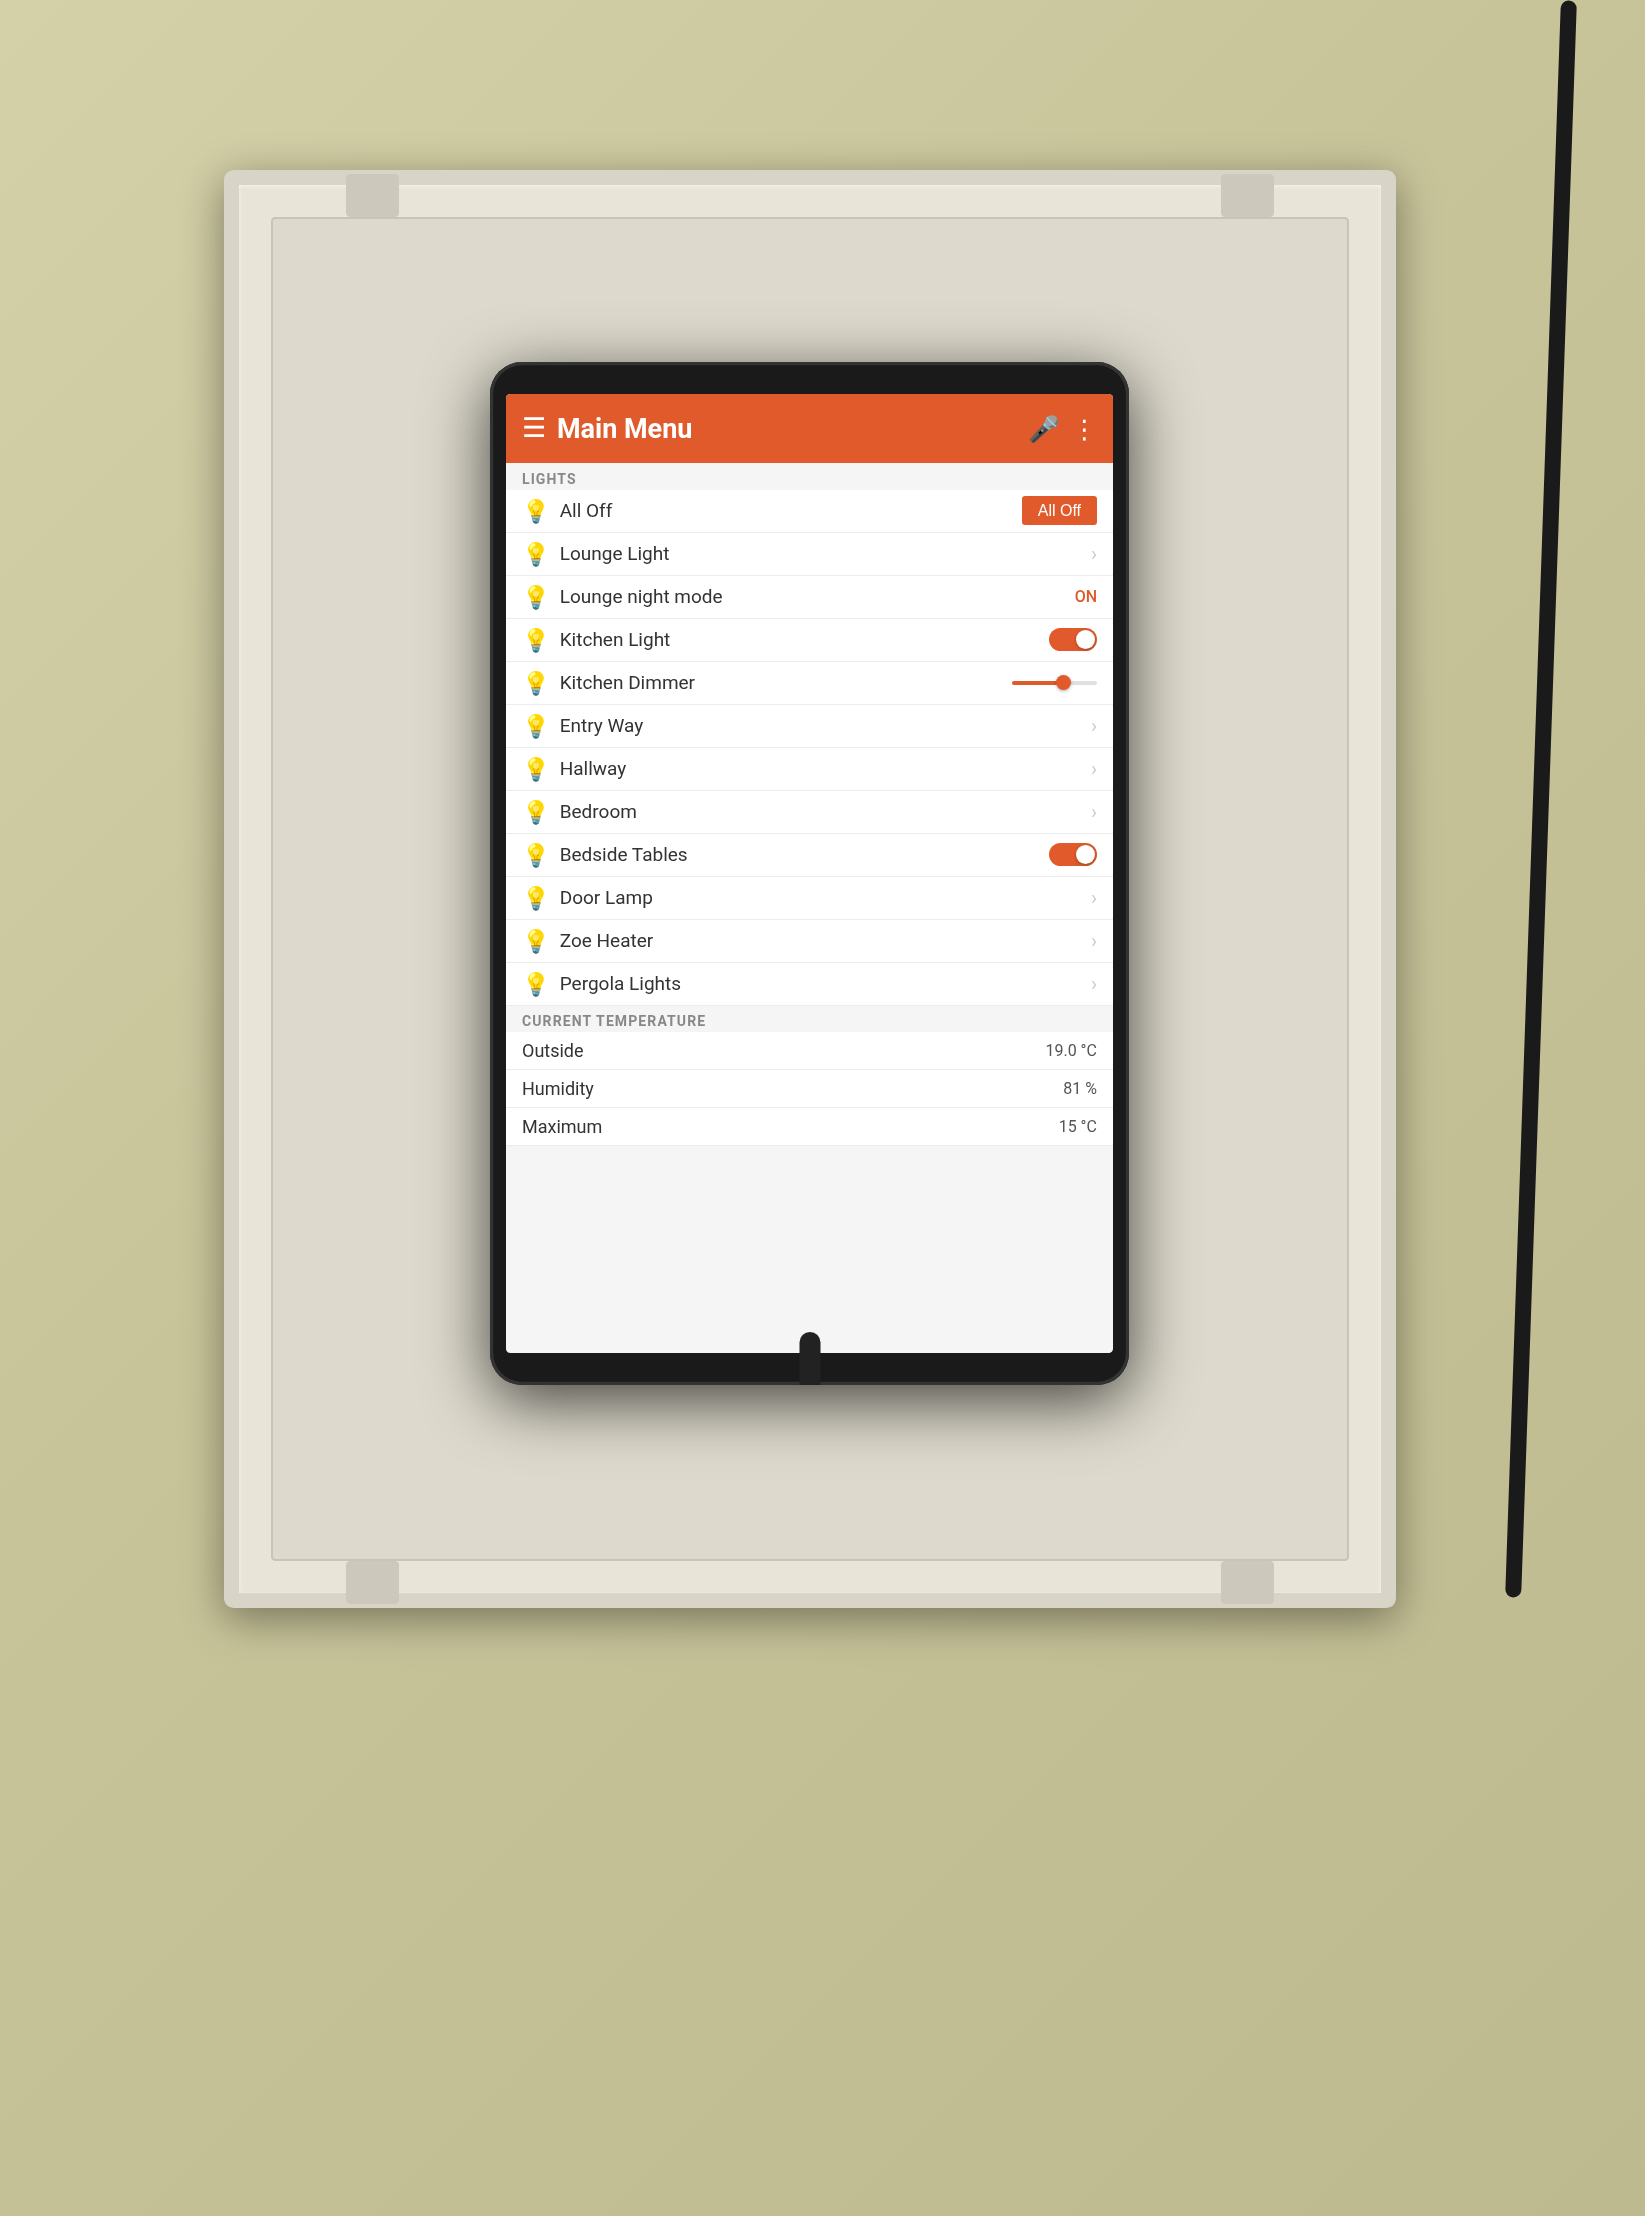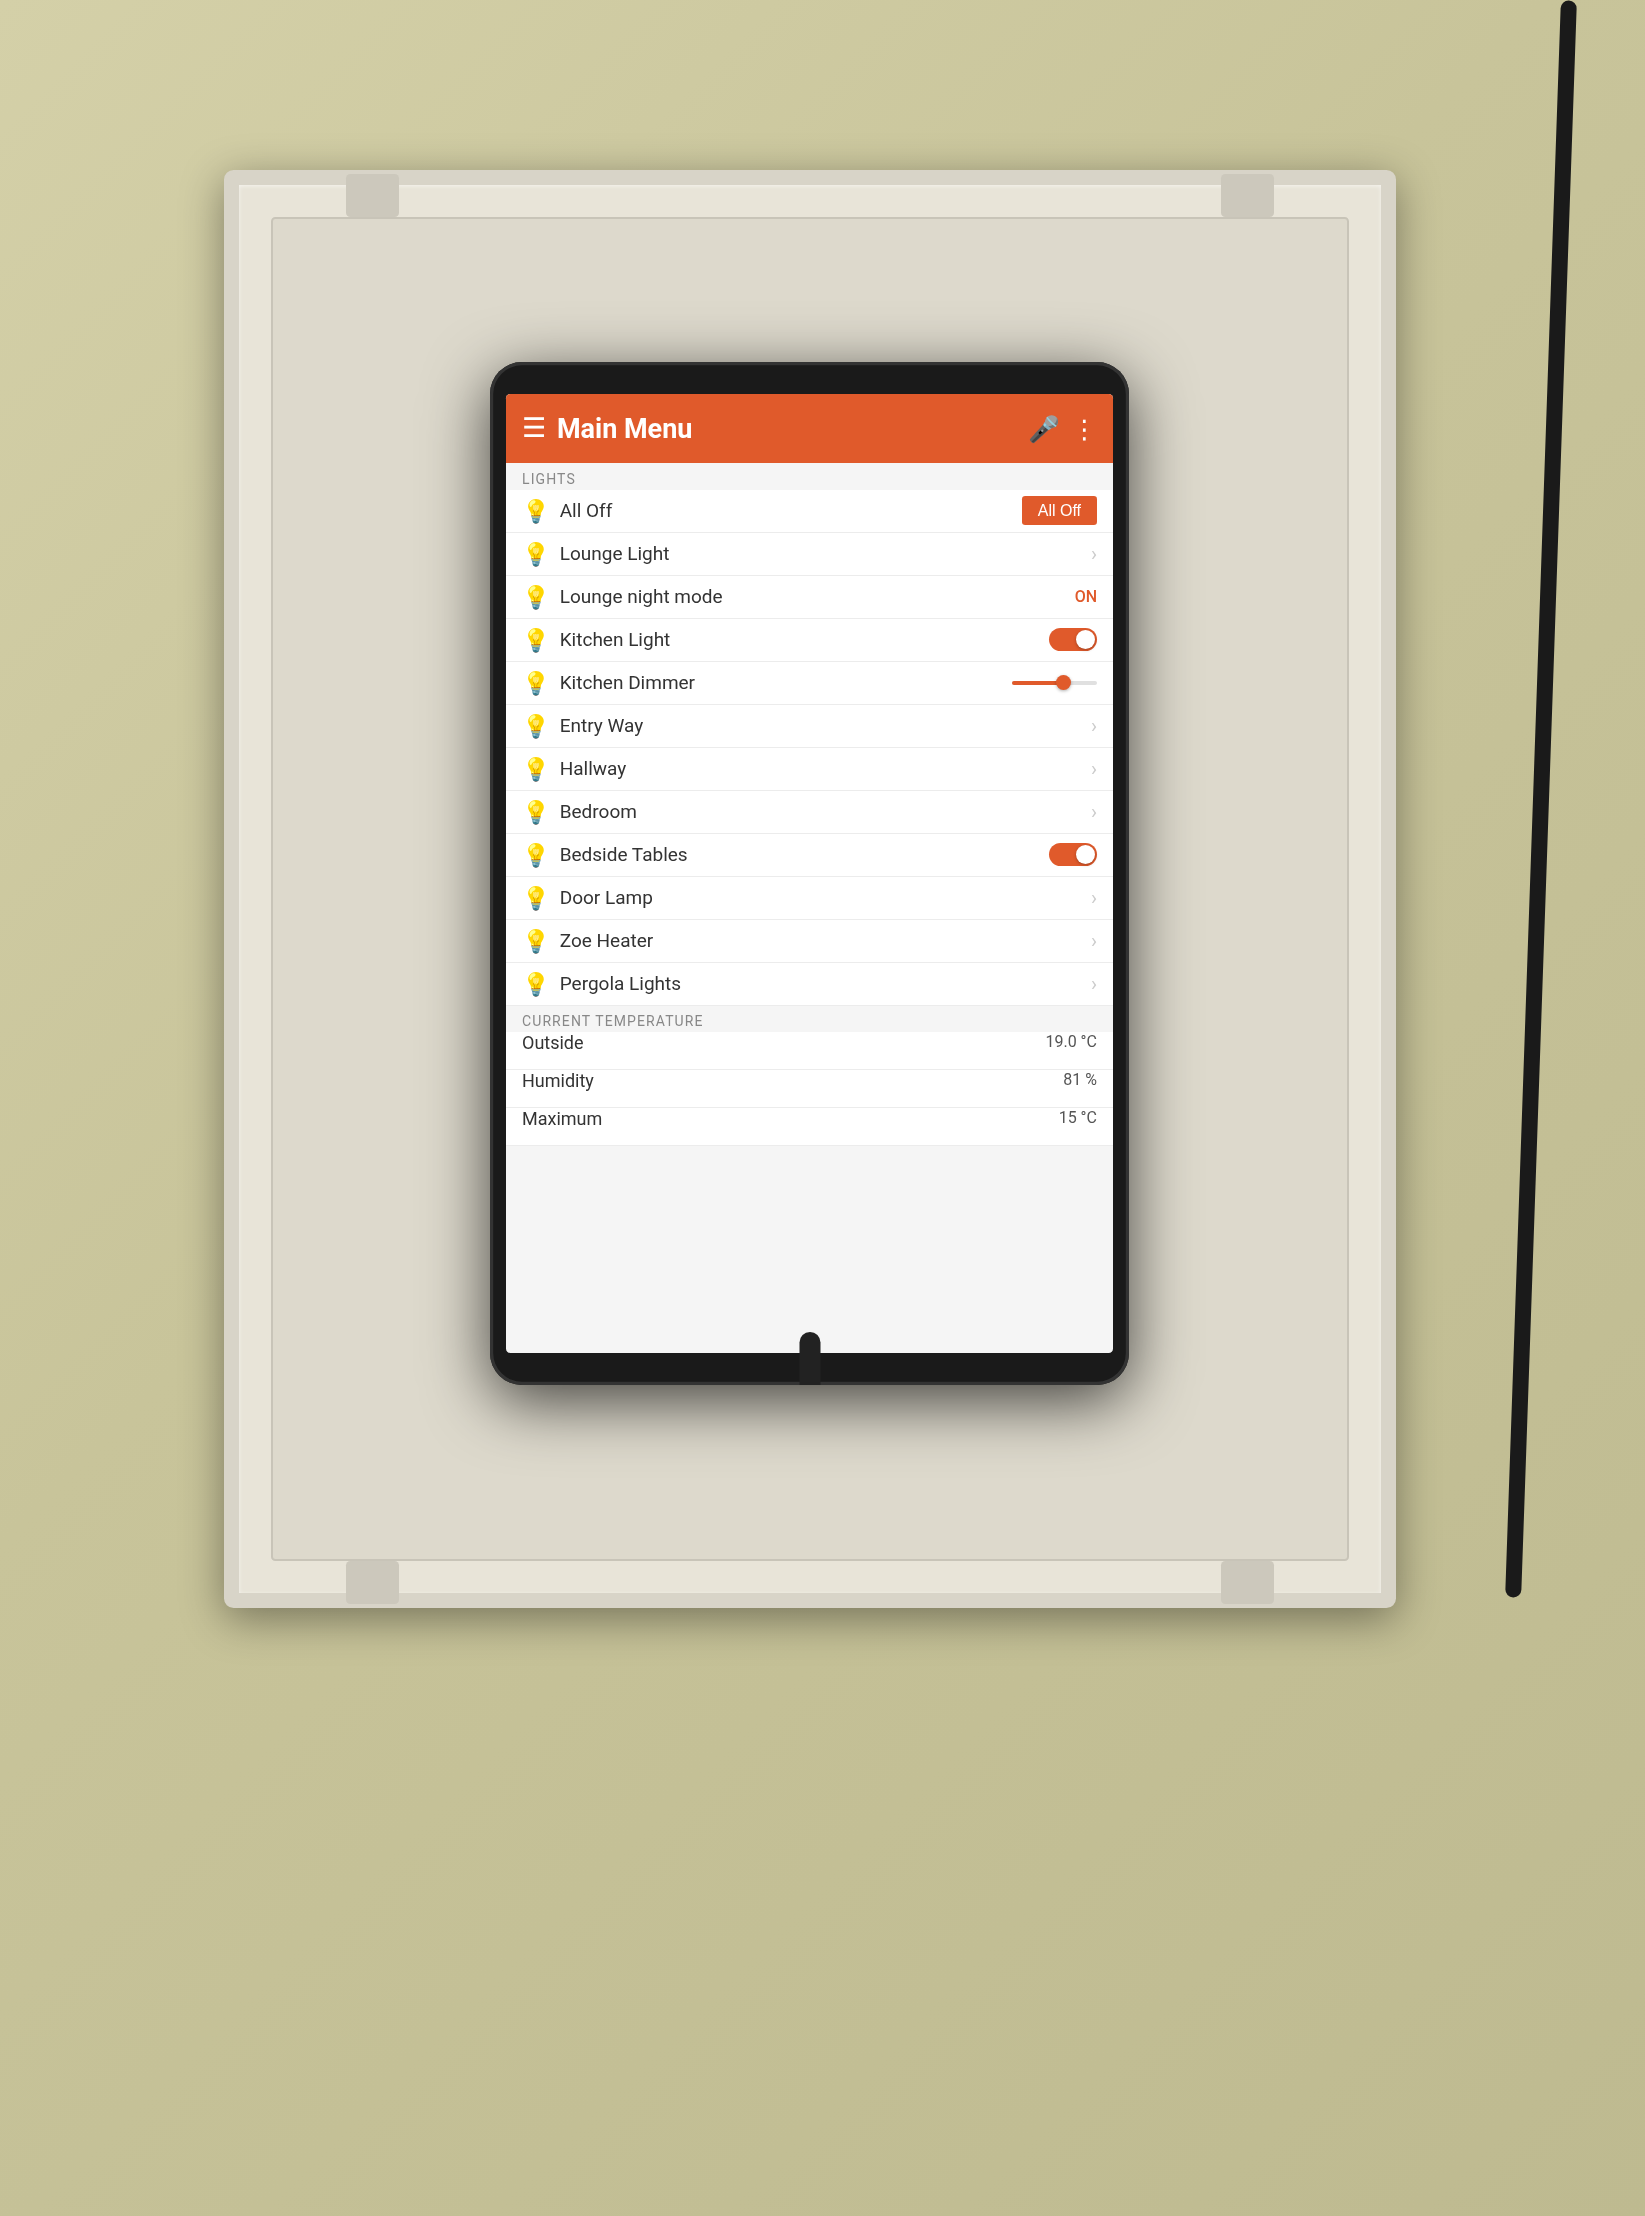--- a/index.html
+++ b/index.html
@@ -111,21 +111,21 @@
     .more-icon {
       color: white;
       font-size: 25.6px;
       cursor: pointer;
     }
 
     
     .section-label {
       font-size: 14px;
       color: #888;
-      font-weight: 400;
+      font-weight: 700;
       letter-spacing: 1.1px;
       text-transform: uppercase;
       padding: 7.5px 16px 3.2px 16px;
       background: #f5f5f5;
     }
 
     
     .list-item {
       display: flex;
       align-items: center;
@@ -235,20 +235,21 @@
 
     
     .chevron {
       color: #ccc;
       font-size: 20px;
     }
 
     
     .temp-item {
       display: flex;
+      align-items: center;
       padding: 0 16px;
       height: 38px;
       border-bottom: 0.5px solid #ececec;
       background: white;
       gap: 10.7px;
     }
 
     .temp-label {
       flex: 1;
       font-size: 18px;

